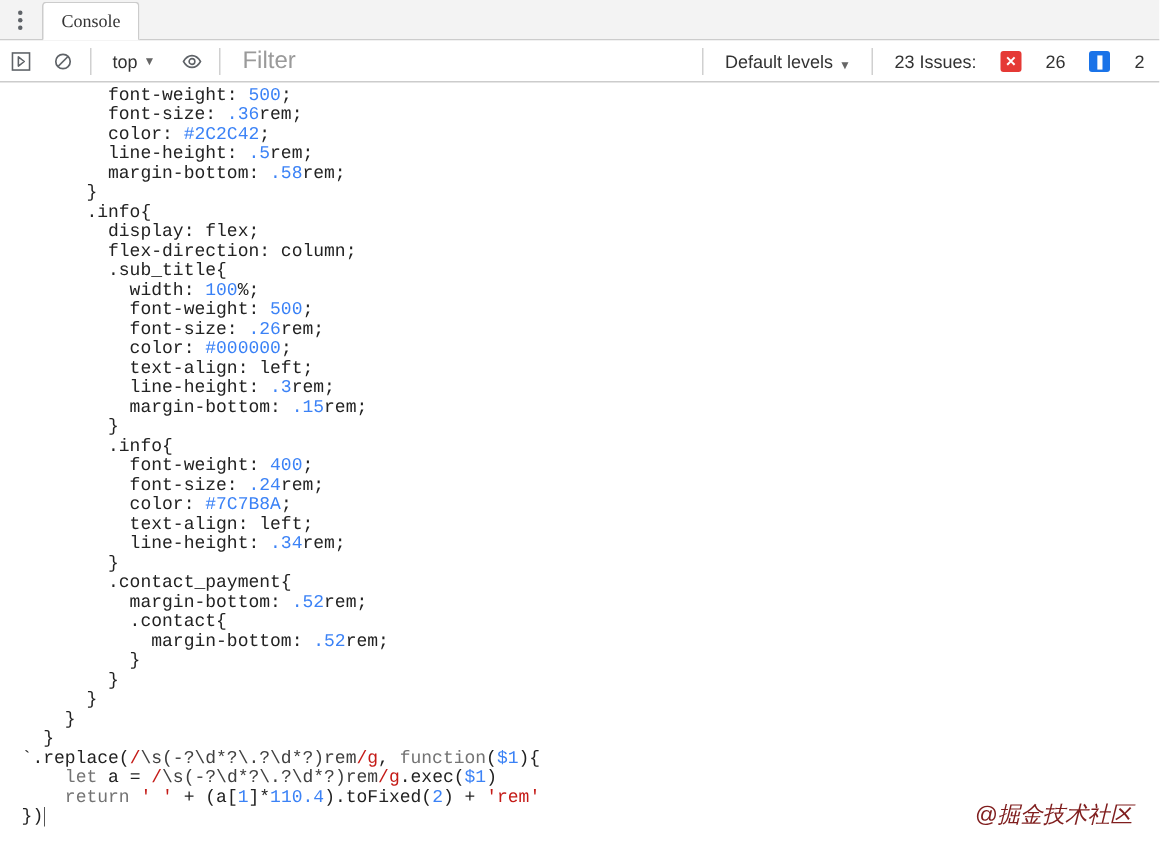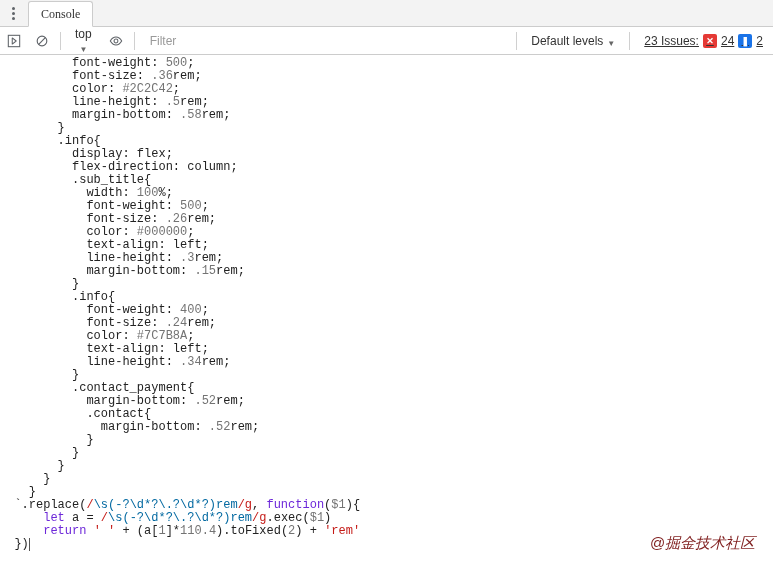--- a/index.html
+++ b/index.html
@@ -63,49 +63,47 @@
     color: #5f6368;
     cursor: pointer;
     border-radius: 3px;
   }
   .tbtn svg { width: 14px; height: 14px; }
   .context {
     display: flex; align-items: center; gap: 4px;
     padding: 0 6px;
     cursor: pointer;
     color: #333;
-    flex-direction: column;
   }
   .context .tri { font-size: 8px; color: #666; }
   .divider {
     width: 1px; height: 18px; background: #d0d0d0;
   }
   .filter {
     flex: 1;
     border: none;
     outline: none;
-    font-size: 12px;
+    font-size: 16px;
     padding: 2px 6px;
     color: #333;
     border: 1px solid transparent;
   }
   .filter::placeholder { color: #9a9a9a; }
   .levels {
     display: flex; align-items: flex-end; gap: 4px;
     color: #333;
     cursor: pointer;
     padding: 0 6px;
   }
   .levels .tri { font-size: 8px; color:#666; }
   .issues {
-    display: flex; gap: 4px;
+    display: flex; gap: 16px;
     color: #333;
     padding: 0 6px;
     cursor: pointer;
-    text-decoration: underline;
   }
   .badge {
     display: inline-flex; align-items: center; justify-content: center;
     width: 14px; height: 14px;
     border-radius: 2px;
     color: #fff;
     font-size: 9px;
     font-weight: 600;
   }
   .badge.err { background: #e53935; }
@@ -133,24 +131,24 @@
     bottom: 16px;
     font-family: -apple-system, sans-serif;
     color: #7f1d1d;
     font-size: 15px;
     font-style: italic;
     font-weight: 500;
     pointer-events: none;
   }
   
   .tk-str  { color: #c41a16; }
-  .tk-num  { color: #737373; }
-  .tk-kw   { color: #6d28d9; }
+  .tk-num  { color: #3b82f6; }
+  .tk-kw   { color: #737373; }
   .tk-rxo  { color: #c41a16; } 
-  .tk-rxi  { color: #0369a1; } 
+  .tk-rxi  { color: #404040; } 
   .tk-pun  { color: #222; }
 </style>
 </head>
 <body>
 
 <div class="tabbar">
   <div class="kebab">
     <span></span>
       <span></span>
       <span></span>
@@ -188,21 +186,21 @@
   <input class="filter" type="text" placeholder="Filter" style="">
   <div class="divider"></div>
   <div class="levels">
     <span>Default levels</span>
     <span class="tri">▼</span>
   </div>
   <div class="divider"></div>
   <div class="issues">
     <span>23 Issues:</span>
     <span class="badge err">✕</span>
-    <span>24</span>
+    <span>26</span>
     <span class="badge info">❚</span>
     <span>2</span>
   </div>
 </div>
 
 <div class="console-body" id="console-body"><div><span class="tk-pun">          font-weight: </span><span class="tk-num">500</span><span class="tk-pun">;</span></div><div><span class="tk-pun">          font-size: </span><span class="tk-num">.36</span><span class="tk-pun">rem;</span></div><div><span class="tk-pun">          color: </span><span class="tk-num">#2C2C42</span><span class="tk-pun">;</span></div><div><span class="tk-pun">          line-height: </span><span class="tk-num">.5</span><span class="tk-pun">rem;</span></div><div><span class="tk-pun">          margin-bottom: </span><span class="tk-num">.58</span><span class="tk-pun">rem;</span></div><div><span class="tk-pun">        }</span></div><div><span class="tk-pun">        .info{</span></div><div><span class="tk-pun">          display: flex;</span></div><div><span class="tk-pun">          flex-direction: column;</span></div><div><span class="tk-pun">          .sub_title{</span></div><div><span class="tk-pun">            width: </span><span class="tk-num">100</span><span class="tk-pun">%;</span></div><div><span class="tk-pun">            font-weight: </span><span class="tk-num">500</span><span class="tk-pun">;</span></div><div><span class="tk-pun">            font-size: </span><span class="tk-num">.26</span><span class="tk-pun">rem;</span></div><div><span class="tk-pun">            color: </span><span class="tk-num">#000000</span><span class="tk-pun">;</span></div><div><span class="tk-pun">            text-align: left;</span></div><div><span class="tk-pun">            line-height: </span><span class="tk-num">.3</span><span class="tk-pun">rem;</span></div><div><span class="tk-pun">            margin-bottom: </span><span class="tk-num">.15</span><span class="tk-pun">rem;</span></div><div><span class="tk-pun">          }</span></div><div><span class="tk-pun">          .info{</span></div><div><span class="tk-pun">            font-weight: </span><span class="tk-num">400</span><span class="tk-pun">;</span></div><div><span class="tk-pun">            font-size: </span><span class="tk-num">.24</span><span class="tk-pun">rem;</span></div><div><span class="tk-pun">            color: </span><span class="tk-num">#7C7B8A</span><span class="tk-pun">;</span></div><div><span class="tk-pun">            text-align: left;</span></div><div><span class="tk-pun">            line-height: </span><span class="tk-num">.34</span><span class="tk-pun">rem;</span></div><div><span class="tk-pun">          }</span></div><div><span class="tk-pun">          .contact_payment{</span></div><div><span class="tk-pun">            margin-bottom: </span><span class="tk-num">.52</span><span class="tk-pun">rem;</span></div><div><span class="tk-pun">            .contact{</span></div><div><span class="tk-pun">              margin-bottom: </span><span class="tk-num">.52</span><span class="tk-pun">rem;</span></div><div><span class="tk-pun">            }</span></div><div><span class="tk-pun">          }</span></div><div><span class="tk-pun">        }</span></div><div><span class="tk-pun">      }</span></div><div><span class="tk-pun">    }</span></div><div><span class="tk-pun">  `</span><span class="tk-pun">.replace(</span><span class="tk-rxo">/</span><span class="tk-rxi">\s(-?\d*?\.?\d*?)rem</span><span class="tk-rxo">/g</span><span class="tk-pun">, </span><span class="tk-kw">function</span><span class="tk-pun">(</span><span class="tk-num">$1</span><span class="tk-pun">){</span></div><div><span class="tk-pun">      </span><span class="tk-kw">let</span><span class="tk-pun"> a = </span><span class="tk-rxo">/</span><span class="tk-rxi">\s(-?\d*?\.?\d*?)rem</span><span class="tk-rxo">/g</span><span class="tk-pun">.exec(</span><span class="tk-num">$1</span><span class="tk-pun">)</span></div><div><span class="tk-pun">      </span><span class="tk-kw">return</span><span class="tk-pun"> </span><span class="tk-str">' '</span><span class="tk-pun"> + (a[</span><span class="tk-num">1</span><span class="tk-pun">]*</span><span class="tk-num">110.4</span><span class="tk-pun">).toFixed(</span><span class="tk-num">2</span><span class="tk-pun">) + </span><span class="tk-str">'rem'</span></div><div><span class="tk-pun">  })</span><span class="cursor"></span></div></div>
 
 <div class="watermark">@掘金技术社区</div>
 
 </body></html>

